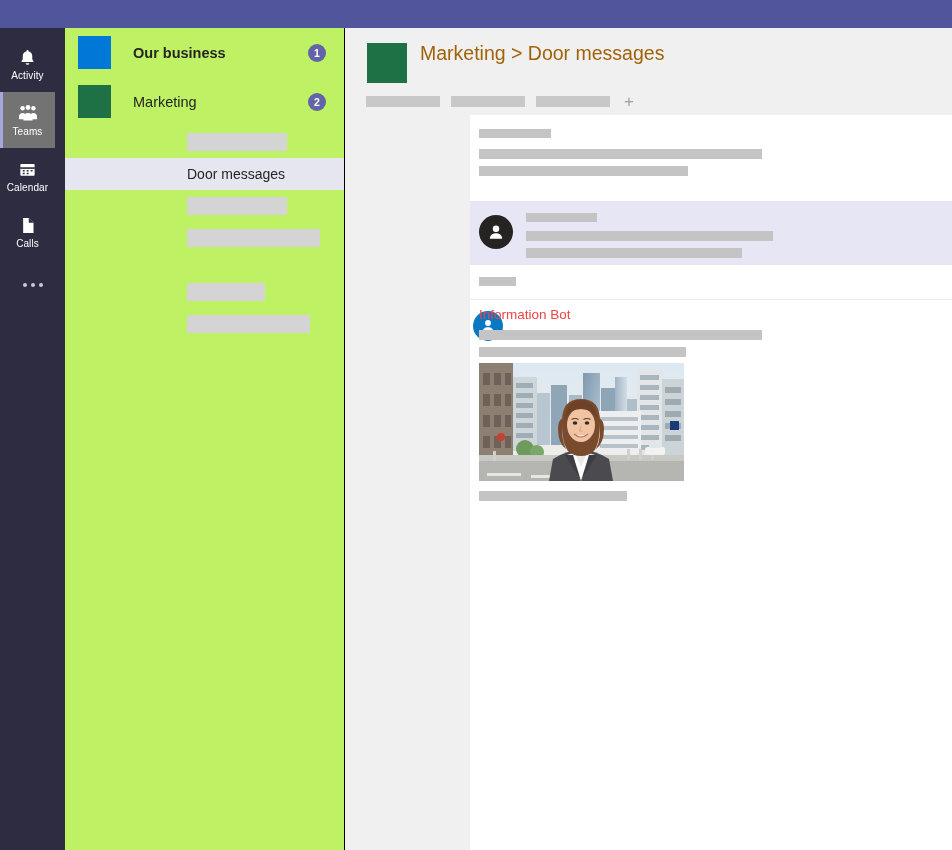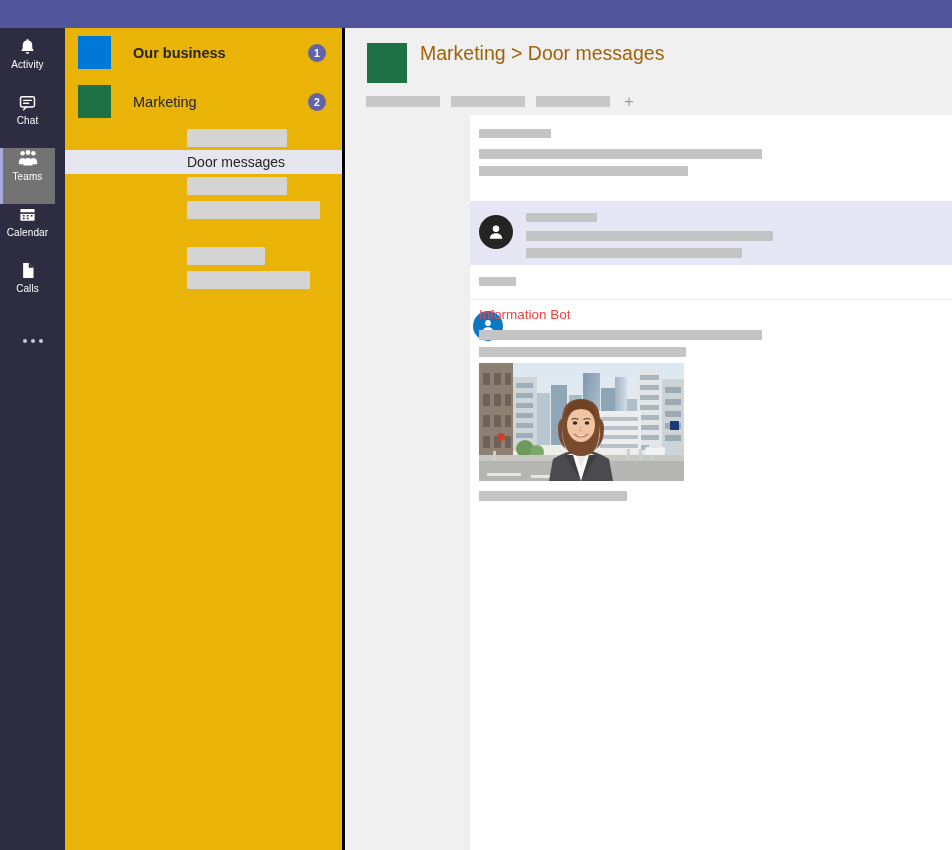--- a/index.html
+++ b/index.html
@@ -22,21 +22,21 @@
   
   .rail {
     position: absolute; left: 0; top: 28px;
     width: 65px; height: 822px;
     background: #2d2c40;
   }
   .rail-item {
     position: relative;
     width: 55px; height: 56px;
     display: flex; flex-direction: column;
-    align-items: center; 
+    align-items: center; justify-content: center;
     gap: 3px;
     cursor: default;
   }
   .rail-item.selected { background: #737373; }
   .rail-item.selected::before {
     content: "";
     position: absolute; left: 0; top: 0;
     width: 3px; height: 56px;
     background: #a6a7dc;
   }
@@ -59,22 +59,22 @@
   }
   .rail-more i {
     display: block; width: 4px; height: 4px;
     border-radius: 50%; background: #c9c9d6;
   }
 
   
   .teamspanel {
     position: absolute; left: 65px; top: 28px;
     width: 280px; height: 822px;
-    background: #eab308;
-    border-right: 3px solid #000000;
+    background: #bef264;
+    border-right: 1px solid #000000;
   }
   .team-row {
     position: relative;
     height: 49px;
     display: flex; align-items: center;
     padding-left: 13px;
   }
   .team-avatar {
     width: 33px; height: 33px;
     flex: 0 0 33px;
@@ -91,21 +91,21 @@
     width: 18px; height: 18px;
     border-radius: 50%;
     background: #6264a7;
     color: #ffffff;
     font-size: 10.5px;
     font-weight: bold;
     display: flex; align-items: center; justify-content: center;
   }
 
   .chan-row {
-    height: 24px;
+    height: 32px;
     display: flex; align-items: center;
     padding-left: 122px;
   }
   .chan-row.selected { background: #e6e6f1; }
   .chan-name {
     font-size: 14px; color: #252423;
     white-space: nowrap;
   }
   .ph { background: #d4d4d4; height: 18px; border-radius: 1px; }
 
@@ -195,30 +195,20 @@
 
   <div class="rail-item" style="margin-top:8px">
     <span class="rail-icon">
       <svg width="19" height="19" viewBox="0 0 24 24" fill="#ffffff">
         <path d="M12 2.5a1.3 1.3 0 00-1.3 1.3v.6A6 6 0 006 10.2v4l-1.4 2.2a.8.8 0 00.68 1.25h13.44a.8.8 0 00.68-1.25L18 14.2v-4a6 6 0 00-4.7-5.8v-.6A1.3 1.3 0 0012 2.5zm0 18.8a2.5 2.5 0 002.45-2H9.55a2.5 2.5 0 002.45 2z"></path>
       </svg>
     </span>
     <span class="rail-label">Activity</span>
   </div>
 
-  <div class="rail-item">
-    <span class="rail-icon">
-      <svg width="19" height="19" viewBox="0 0 24 24" fill="none">
-        <rect x="3.2" y="4.6" width="17.6" height="13" rx="2.2" stroke="#ffffff" stroke-width="1.9"></rect>
-        <path d="M7 21.2l3.6-3.6" stroke="#ffffff" stroke-width="1.9" stroke-linecap="round"></path>
-        <path d="M7 9.3h10M7 13h6.5" stroke="#ffffff" stroke-width="1.7" stroke-linecap="round"></path>
-      </svg>
-    </span>
-    <span class="rail-label">Chat</span>
-  </div>
 
   <div class="rail-item selected">
     <span class="rail-icon">
       <svg width="21" height="19" viewBox="0 0 26 22" fill="#ffffff">
         <circle cx="6" cy="4.2" r="2.9"></circle>
         <circle cx="13" cy="3.2" r="3.1"></circle>
         <circle cx="20" cy="4.2" r="2.9"></circle>
         <path d="M1.2 15.4c0-3 2.2-5.1 4.8-5.1s4.8 2.1 4.8 5.1v3.2H1.2v-3.2z"></path>
         <path d="M15.2 15.4c0-3 2.2-5.1 4.8-5.1s4.8 2.1 4.8 5.1v3.2h-9.6v-3.2z"></path>
         <path d="M7 16.2c0-3.4 2.6-5.9 6-5.9s6 2.5 6 5.9v4H7v-4z"></path>

